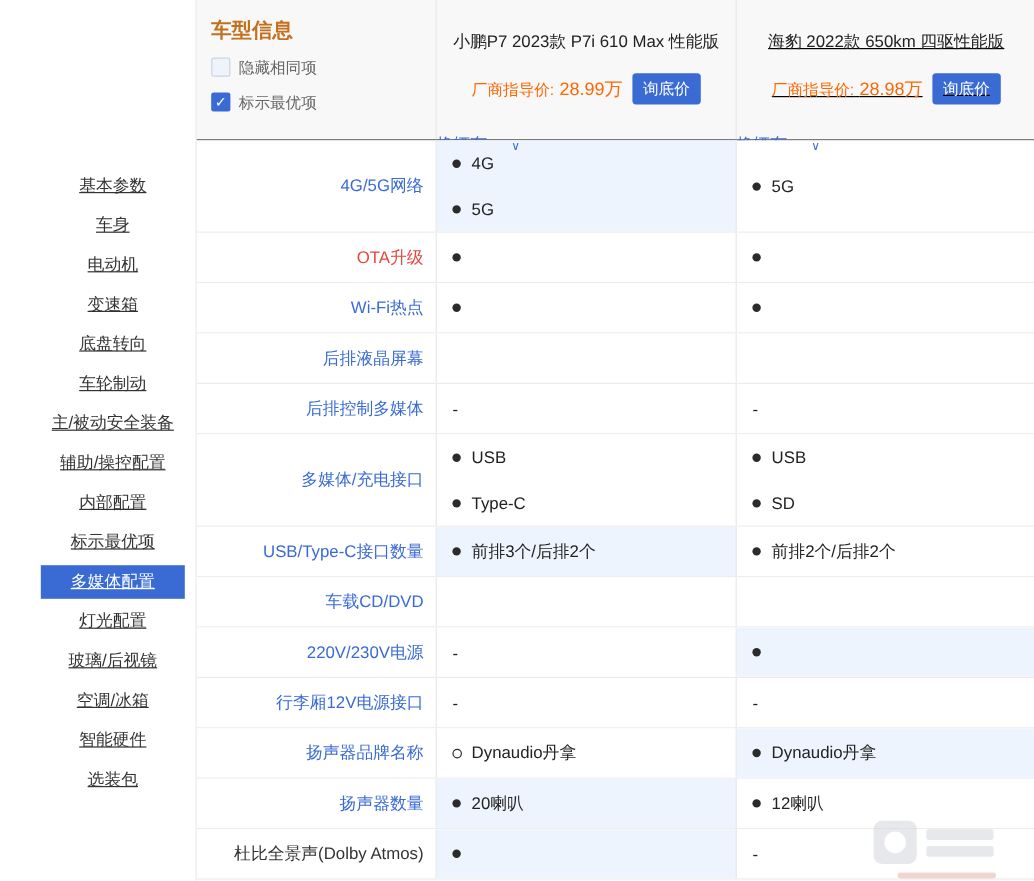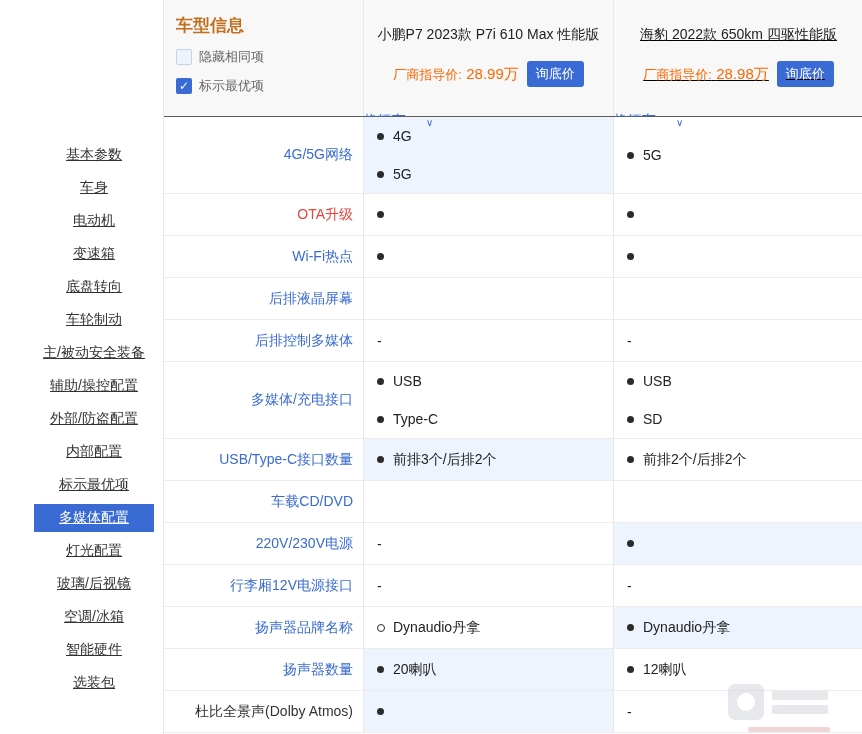--- a/index.html
+++ b/index.html
@@ -10,21 +10,21 @@
   .sidebar{width:163px;flex:none;padding-top:138px;box-sizing:border-box;background:#fff;}
   .side-item{width:120px;height:33px;margin-left:34px;display:flex;align-items:center;justify-content:center;
              font-size:14px;color:#333;cursor:pointer;text-decoration:underline;}
   .side-item.active{height:28px;margin-top:2.5px;margin-bottom:2.5px;background:var(--blue);color:#fff;}
 
   
   .table{flex:1;display:flex;flex-direction:column;border-left:1px solid #E8E8E8;box-sizing:border-box;}
   .thead{height:117px;flex:none;background:#F8F8F8;display:flex;border-bottom:1px solid #5C5C5C;box-sizing:border-box;}
   .th-label{width:200px;flex:none;box-sizing:border-box;border-right:1px solid #E8E8E8;padding:14px 0 0 12px;}
   .title{font-size:17px;font-weight:bold;color:var(--title);}
-  .chk-row{display:flex;align-items:center;margin-top:11px;gap:7px;font-size:13px;color:#666;cursor:pointer;}
+  .chk-row{display:flex;align-items:flex-start;margin-top:11px;gap:7px;font-size:13px;color:#666;cursor:pointer;}
   .chk{width:16px;height:16px;border-radius:2px;box-sizing:border-box;flex:none;display:flex;align-items:center;justify-content:center;}
   .chk.unchecked{background:#EFF3FA;border:1px solid #C7D3EA;}
   .chk.checked{background:var(--blue);color:#fff;font-size:12px;line-height:1;}
   .th-car{width:250px;flex:none;box-sizing:border-box;border-right:1px solid #E8E8E8;text-align:left;padding-top:13px;}
   .th-car.last{width:249px;border-right:none;text-decoration:underline;}
   .car-name{height:42px;display:flex;align-items:center;justify-content:center;padding:0 12px;
             font-size:14px;color:#222;line-height:20px;}
   .price-row{margin-top:6px;display:flex;align-items:center;justify-content:center;gap:8px;}
   .price-label{color:var(--orange);font-size:13px;}
   .price{color:var(--orange);font-size:15px;}
@@ -68,21 +68,20 @@
   <aside class="sidebar">
     <div id="side-list">
         <div class="side-item">基本参数</div>
         <div class="side-item">车身</div>
         <div class="side-item">电动机</div>
         <div class="side-item">变速箱</div>
         <div class="side-item">底盘转向</div>
         <div class="side-item">车轮制动</div>
         <div class="side-item">主/被动安全装备</div>
         <div class="side-item">辅助/操控配置</div>
-        <div class="side-item">外部/防盗配置</div>
         <div class="side-item">内部配置</div>
         <div class="side-item">标示最优项</div>
         <div class="side-item active">多媒体配置</div>
         <div class="side-item">灯光配置</div>
         <div class="side-item">玻璃/后视镜</div>
         <div class="side-item">空调/冰箱</div>
         <div class="side-item">智能硬件</div>
         <div class="side-item">选装包</div>
       </div>
   </aside>

